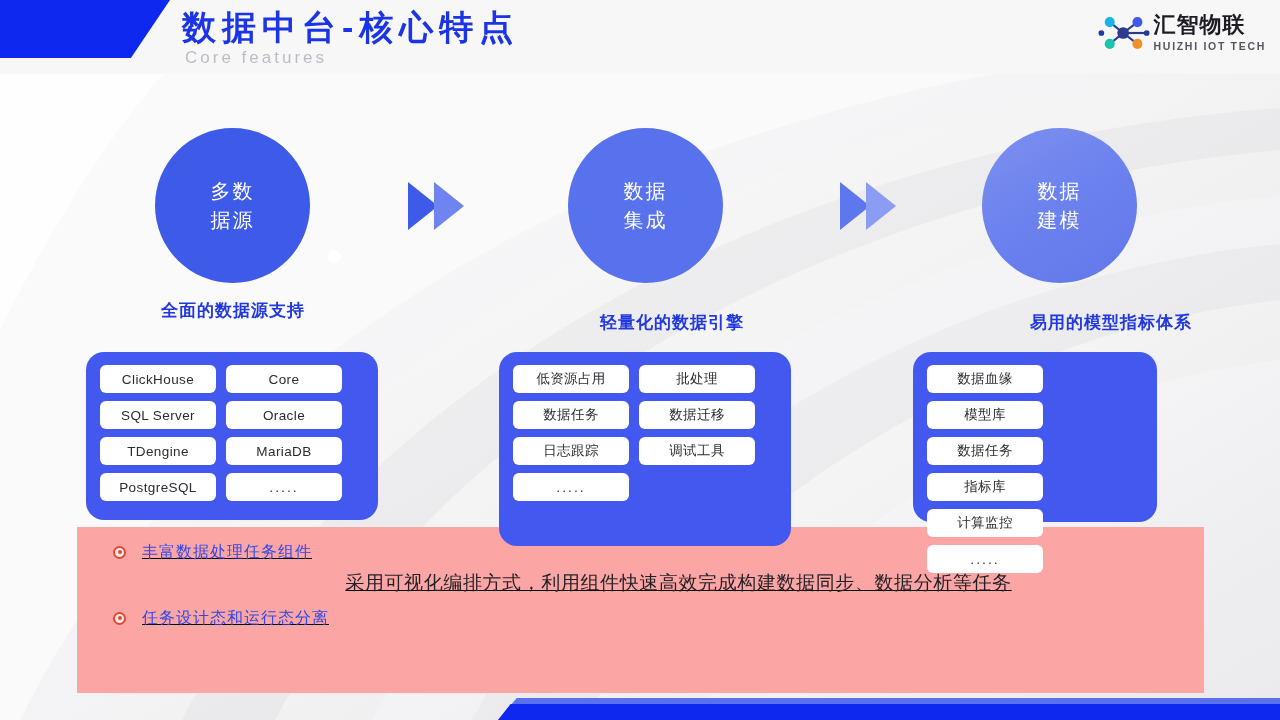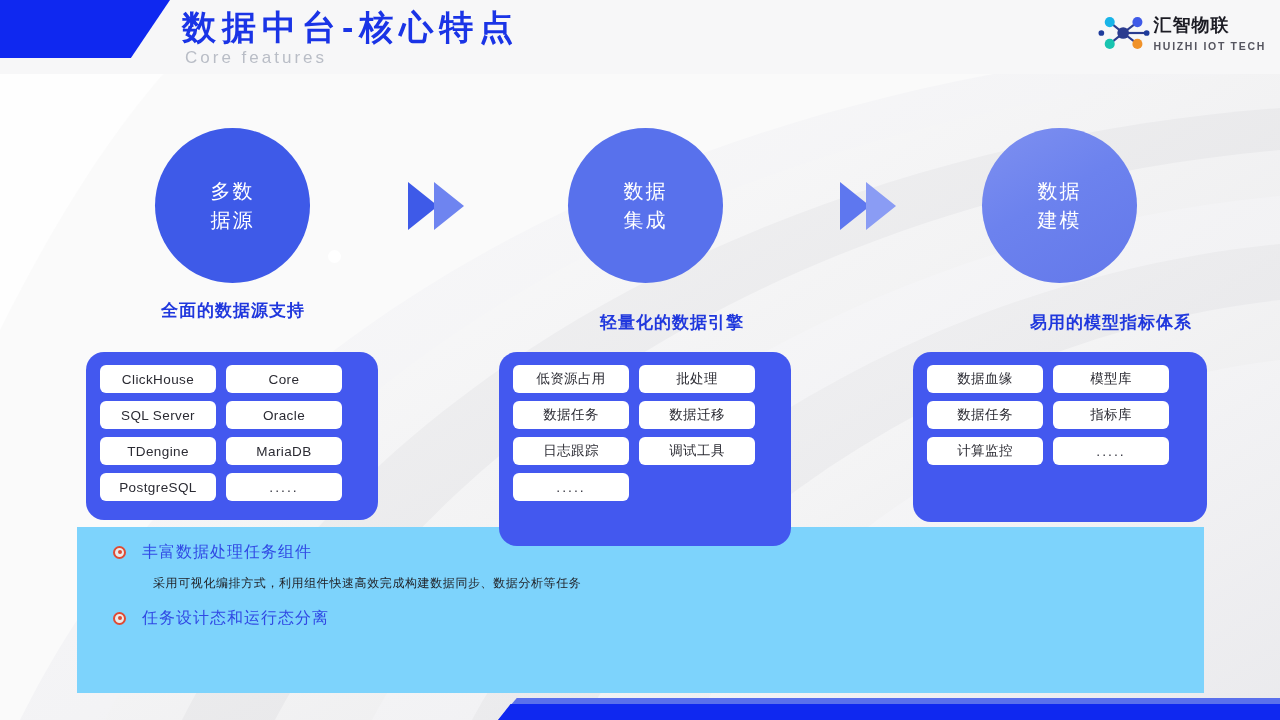--- a/index.html
+++ b/index.html
@@ -70,21 +70,21 @@
   .logo {
     position: absolute;
     right: 14px; top: 12px;
     display: flex;
     align-items: center;
     z-index: 3;
   }
   .logo-mark { width: 52px; height: 42px; }
   .logo-text { margin-left: 4px; }
   .logo-cn {
-    font-size: 18px;
+    font-size: 22px;
     font-weight: bold;
     color: #1c1c24;
     letter-spacing: 1px;
     line-height: 26px;
   }
   .logo-en {
     font-size: 10.5px;
     font-weight: bold;
     color: #55555f;
     letter-spacing: 1.7px;
@@ -163,21 +163,21 @@
     border-radius: 18px;
     z-index: 4;
     padding: 13px 14px;
     display: flex;
     flex-wrap: wrap;
     align-content: flex-start;
     gap: 8px 10px;
   }
   .p1 { left: 86px;  top: 352px; width: 292px; height: 168px; }
   .p2 { left: 499px; top: 352px; width: 292px; height: 194px; }
-  .p3 { left: 913px; top: 352px; width: 294px; height: 170px; }
+  .p3 { left: 913px; top: 352px; width: 244px; height: 170px; }
 
   .tag {
     width: 116px;
     height: 28px;
     background: #ffffff;
     border-radius: 6px;
     display: flex;
     align-items: center;
     justify-content: center;
     font-size: 13.5px;
@@ -185,23 +185,24 @@
     letter-spacing: 0.4px;
     white-space: nowrap;
   }
   .tag.dots { letter-spacing: 2px; font-size: 14px; color: #3a3a44; }
 
   
   .notes {
     position: absolute;
     left: 77px; top: 527px;
     width: 1127px; height: 166px;
-    background: #7dd3fc;
+    background: #fca5a5;
     z-index: 2;
     padding: 14px 0 0 0;
+    text-decoration: underline;
   }
   .note-block { margin-bottom: 12px; }
   .note-head {
     display: flex;
     align-items: center;
     padding-left: 36px;
   }
   .bullet {
     width: 13px; height: 13px;
     flex: 0 0 13px;
@@ -220,27 +221,28 @@
     background: #e04a33;
   }
   .note-title {
     font-size: 16px;
     color: #3049e4;
     letter-spacing: 1px;
     line-height: 22px;
     white-space: nowrap;
   }
   .note-body {
-    font-size: 12px;
+    font-size: 19px;
     color: #1f1f24;
     letter-spacing: 0.6px;
     line-height: 24px;
     padding-left: 76px;
     margin-top: 8px;
     white-space: nowrap;
+    text-align: center;
   }
 
   
   .footer-lite {
     position: absolute;
     left: 498px; top: 698px;
     width: 782px; height: 22px;
     background: #5a70ec;
     clip-path: polygon(2.4% 0, 100% 0, 100% 100%, 0 100%);
     z-index: 2;

